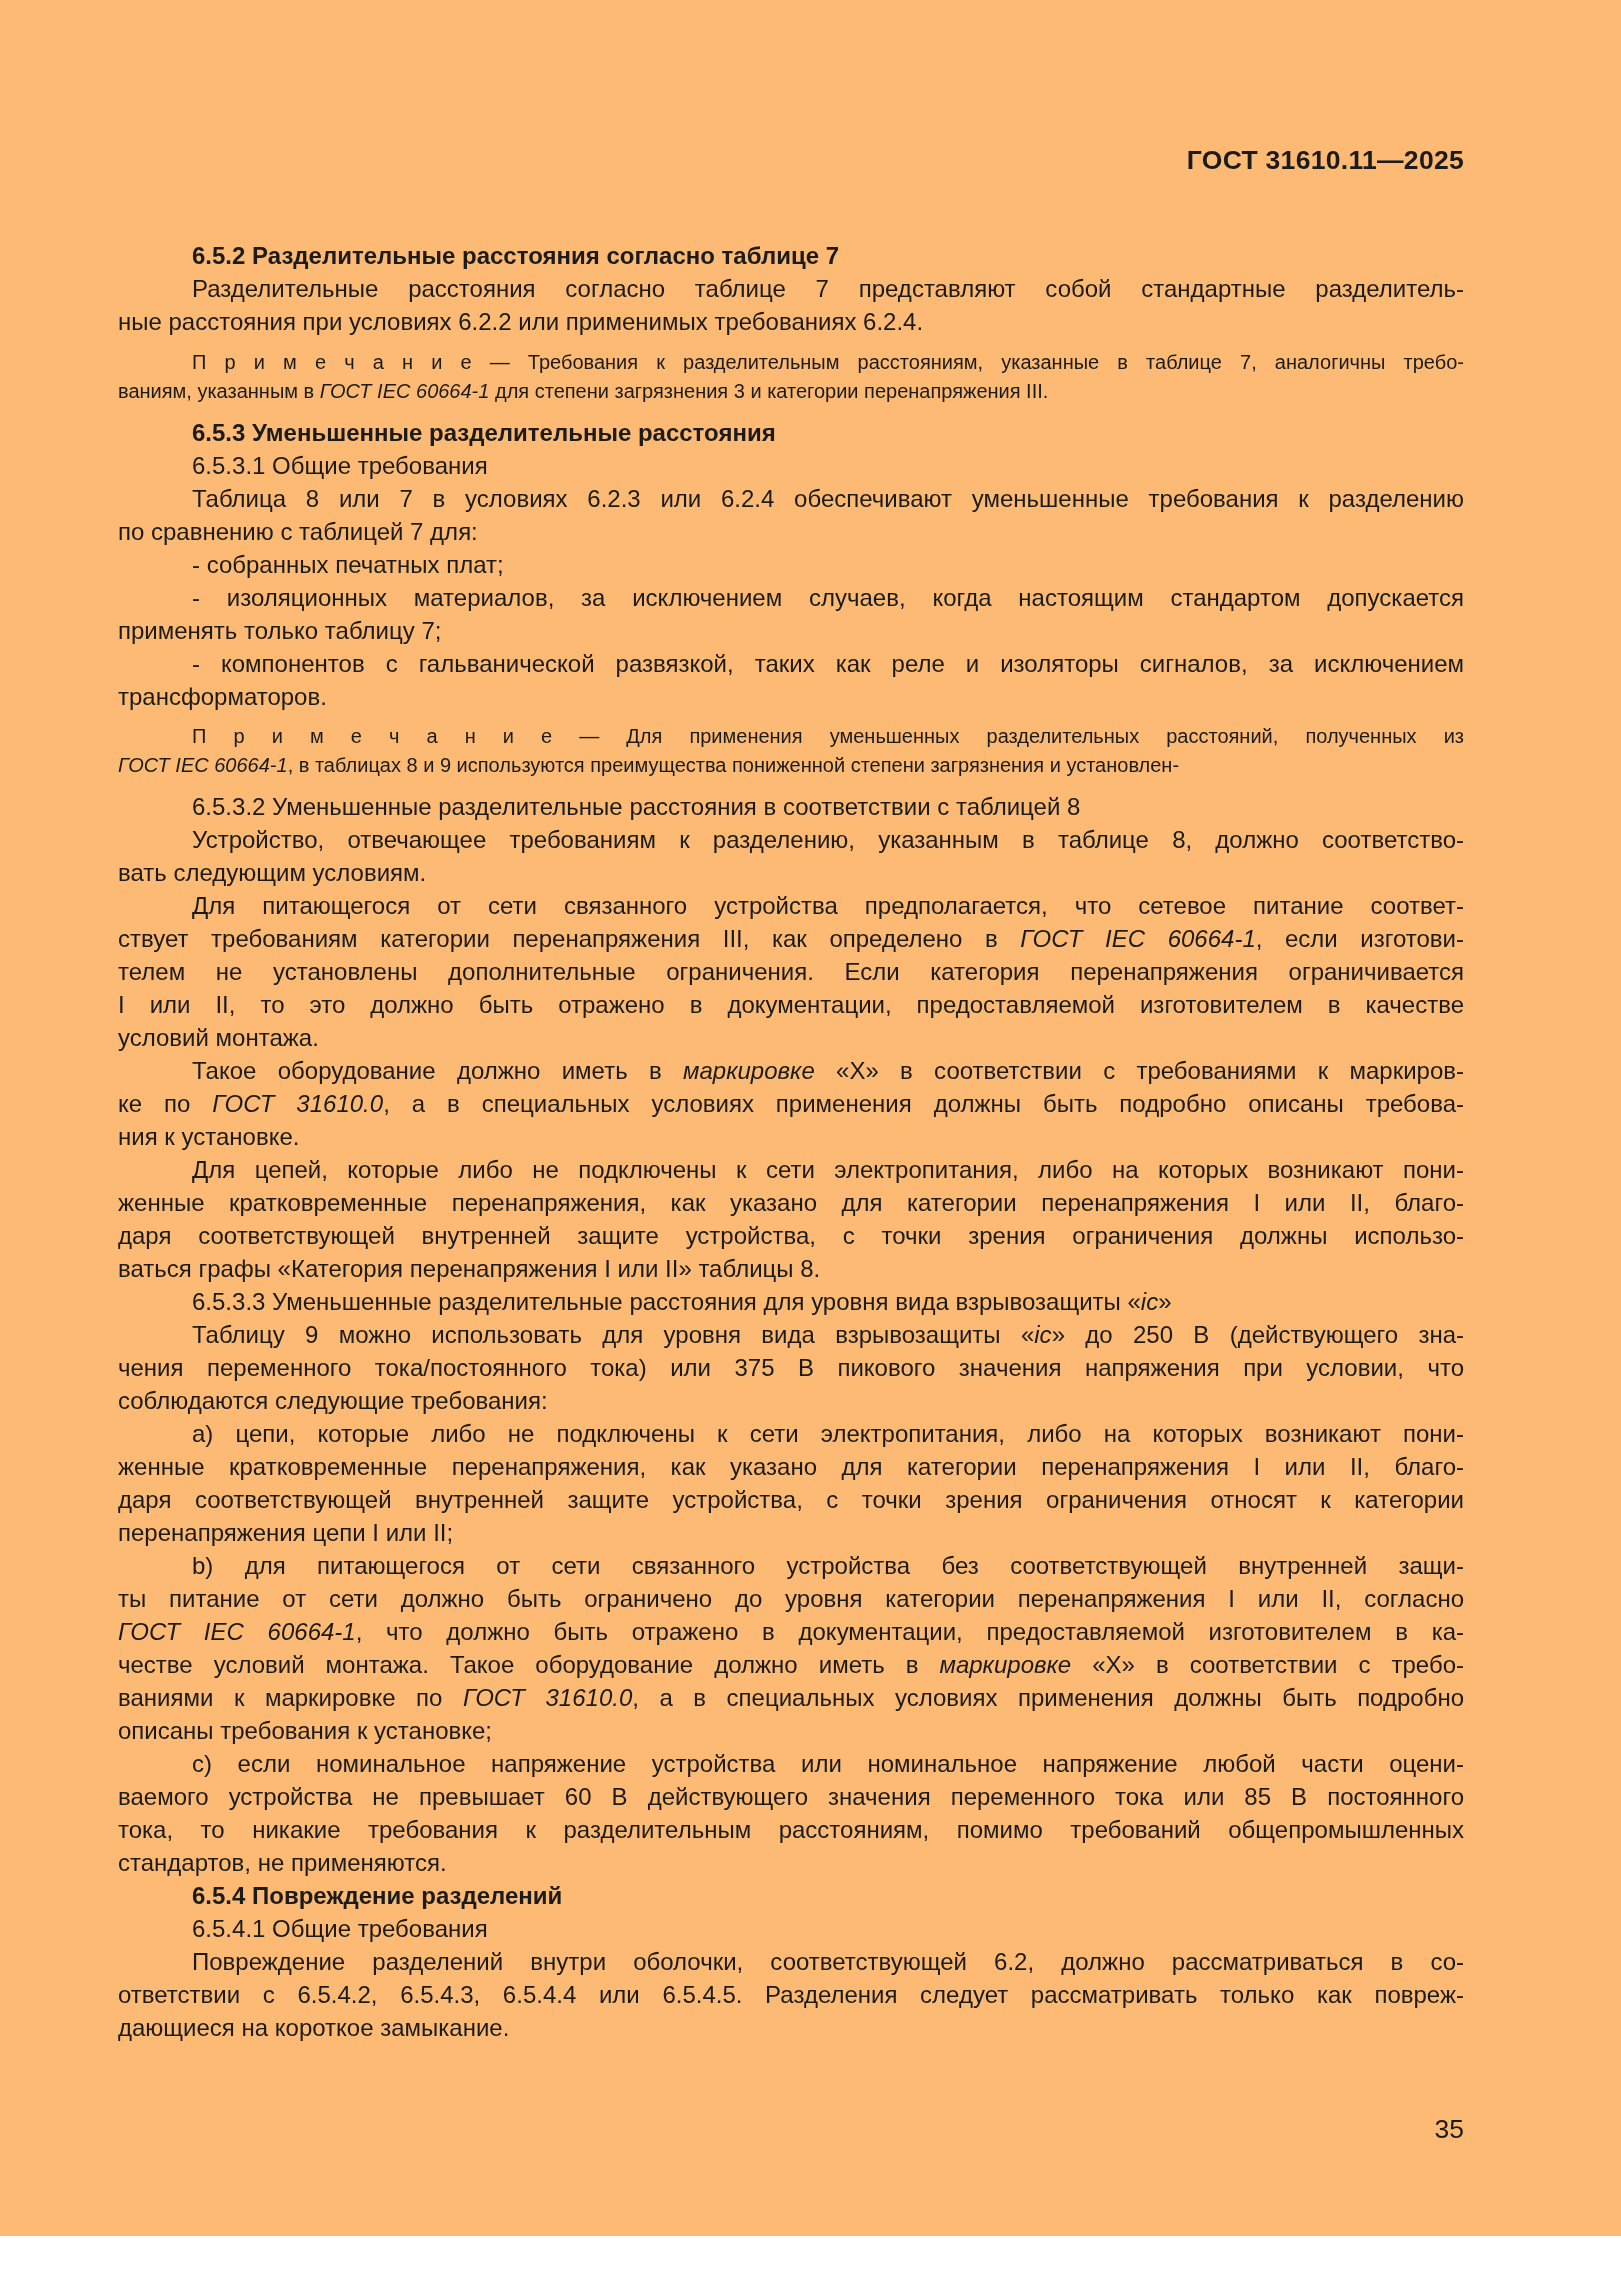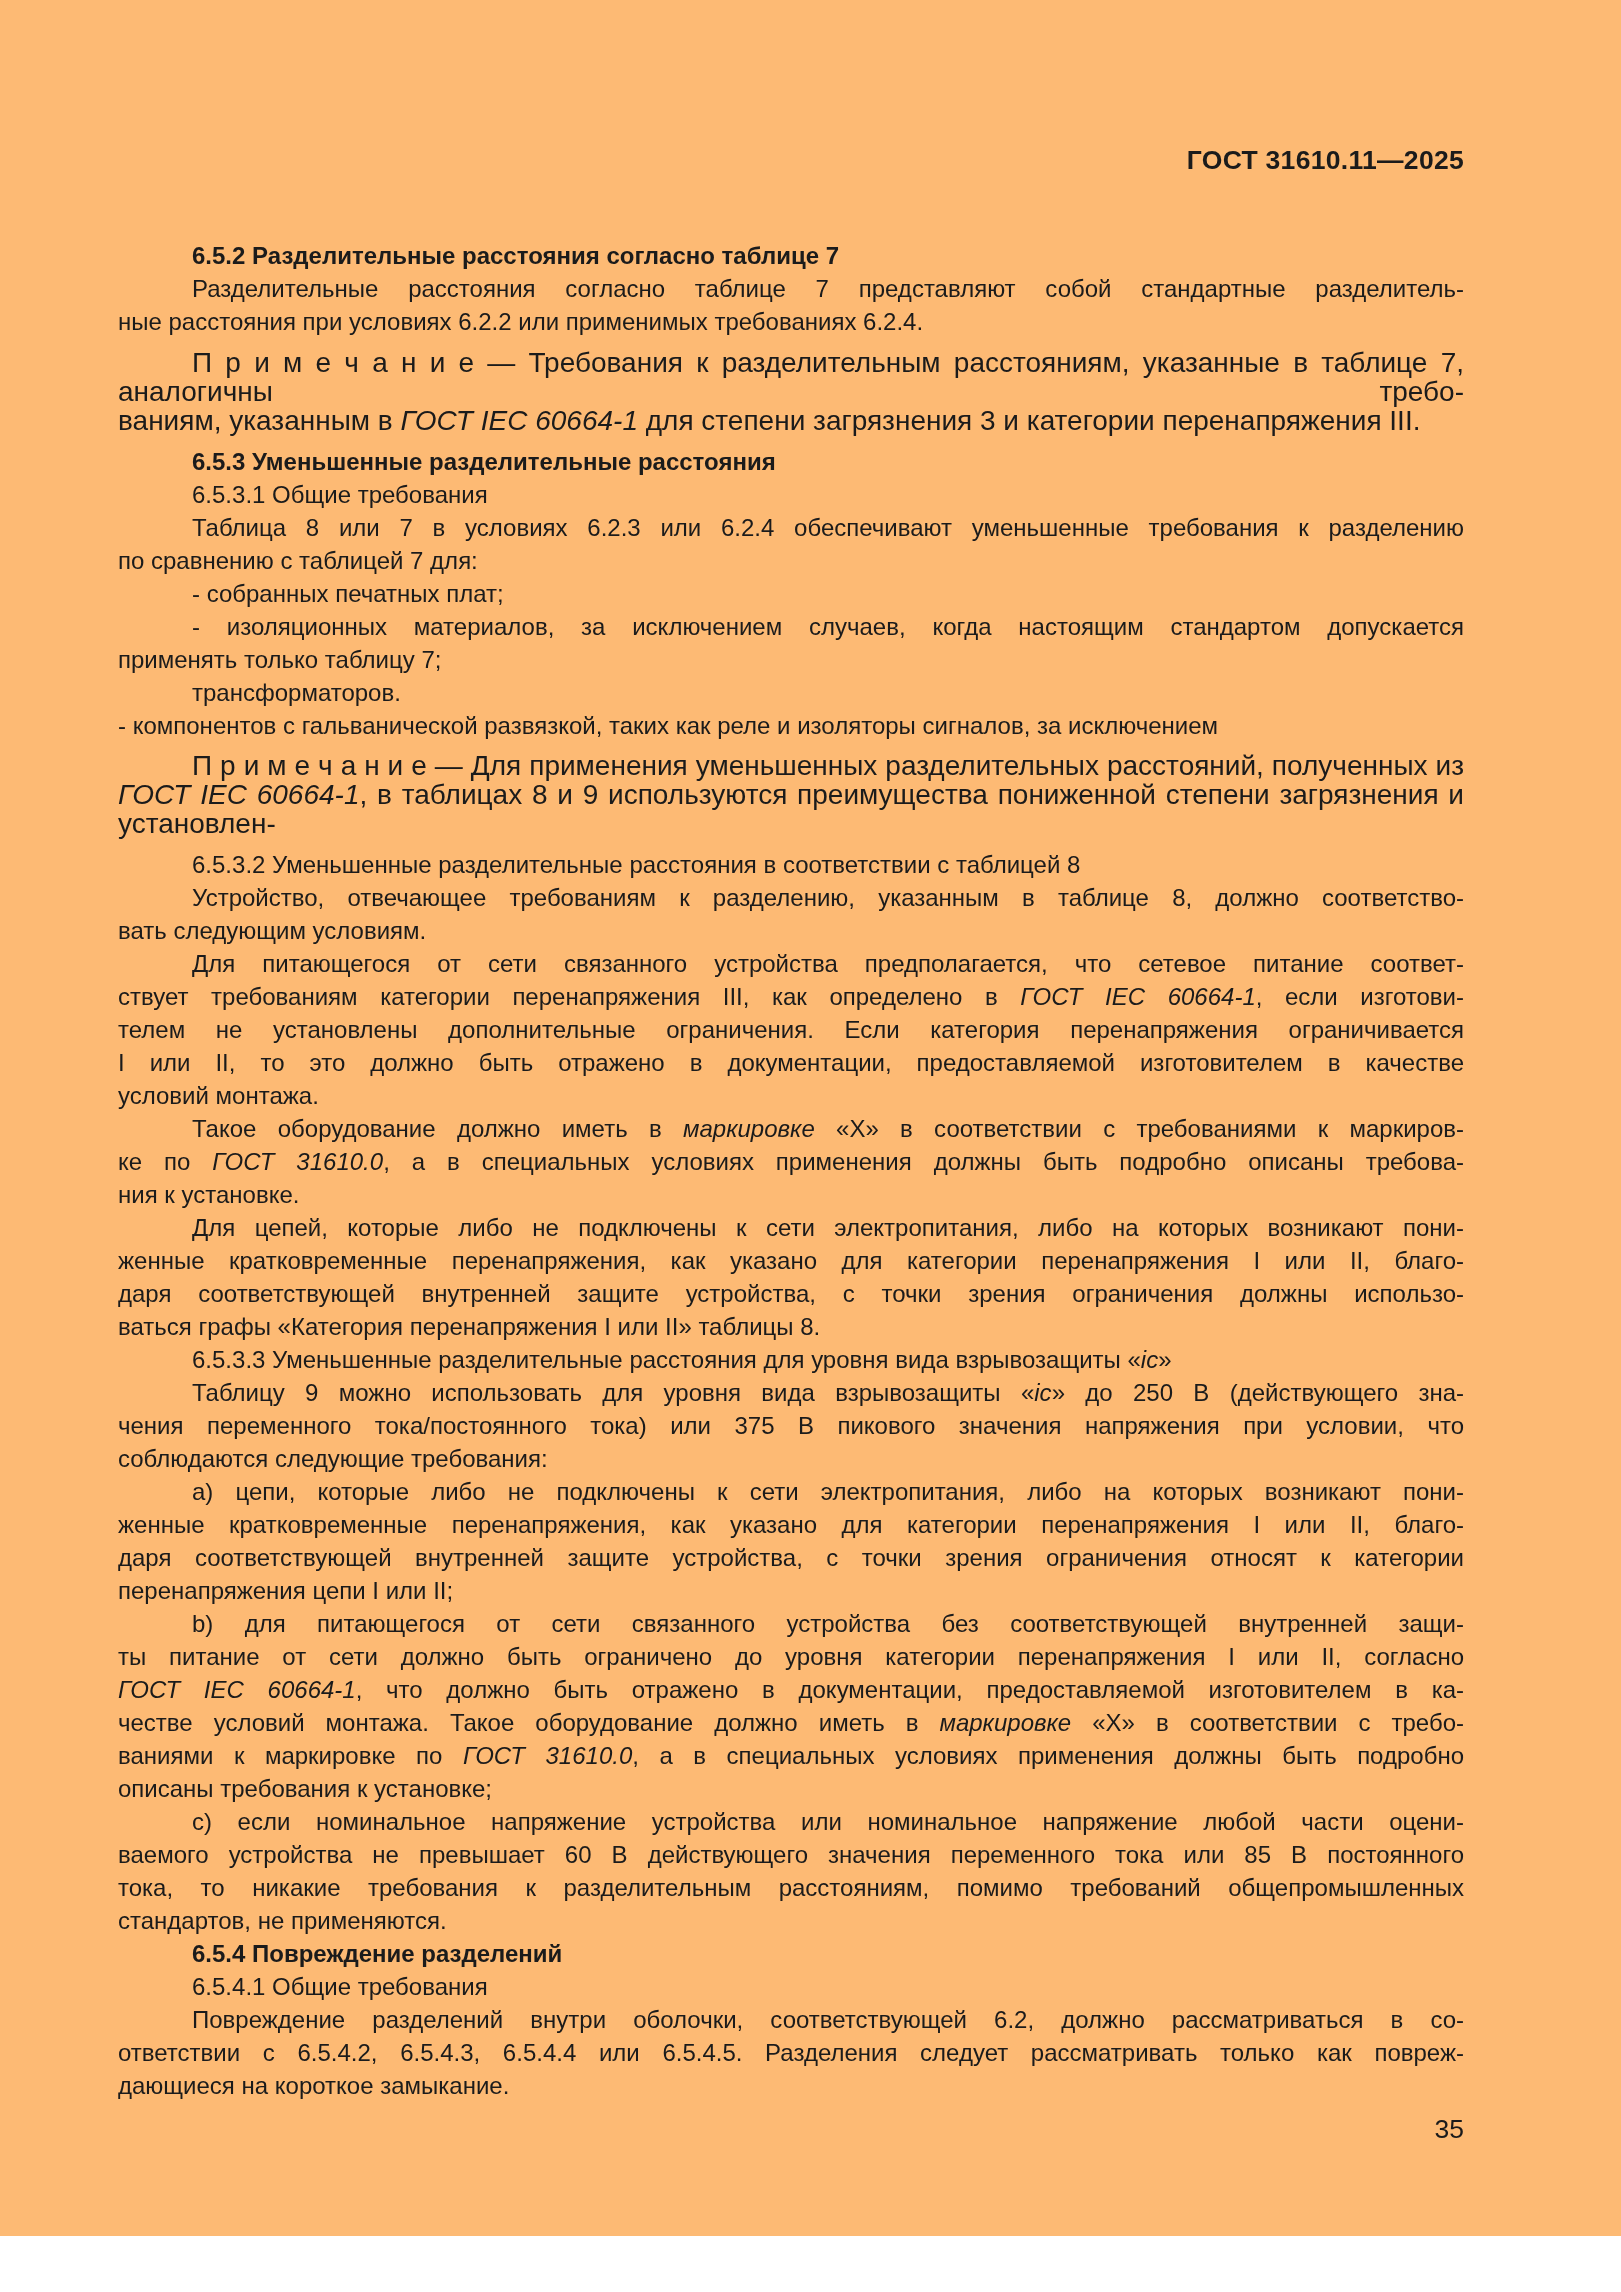--- a/index.html
+++ b/index.html
@@ -31,21 +31,21 @@
     top: 239px;
     left: 118px;
     right: 157px;
   }
   .blk {
     font-size: 24px;
     line-height: 33px;
   }
   .blk.bold { font-weight: 700; }
   .blk.note {
-    font-size: 28px;
+    font-size: 20px;
     line-height: 29px;
     margin: 9.8px 0;
   }
   .ln {
     text-align: justify;
     text-align-last: justify;
   }
   .ln:first-child { text-indent: 74px; }
   .ln:last-child { text-align-last: left; }
   .page-number {
@@ -88,22 +88,22 @@
         <div class="ln">по сравнению с таблицей 7 для:</div>
       </div>
     <div class="blk">
         <div class="ln">- собранных печатных плат;</div>
       </div>
     <div class="blk">
         <div class="ln">- изоляционных материалов, за исключением случаев, когда настоящим стандартом допускается</div>
         <div class="ln">применять только таблицу 7;</div>
       </div>
     <div class="blk">
+        <div class="ln">- компонентов с гальванической развязкой, таких как реле и изоляторы сигналов, за исключением</div>
         <div class="ln">трансформаторов.</div>
-        <div class="ln">- компонентов с гальванической развязкой, таких как реле и изоляторы сигналов, за исключением</div>
       </div>
     <div class="blk note">
         <div class="ln">П р и м е ч а н и е  —  Для  применения  уменьшенных  разделительных  расстояний,  полученных  из</div>
         <div class="ln"><i>ГОСТ IEC 60664-1</i>, в таблицах 8 и 9 используются преимущества пониженной степени загрязнения и установлен-</div>
       </div>
     <div class="blk">
         <div class="ln">6.5.3.2 Уменьшенные разделительные расстояния в соответствии с таблицей 8</div>
       </div>
     <div class="blk">
         <div class="ln">Устройство, отвечающее требованиям к разделению, указанным в таблице 8, должно соответство-</div>

